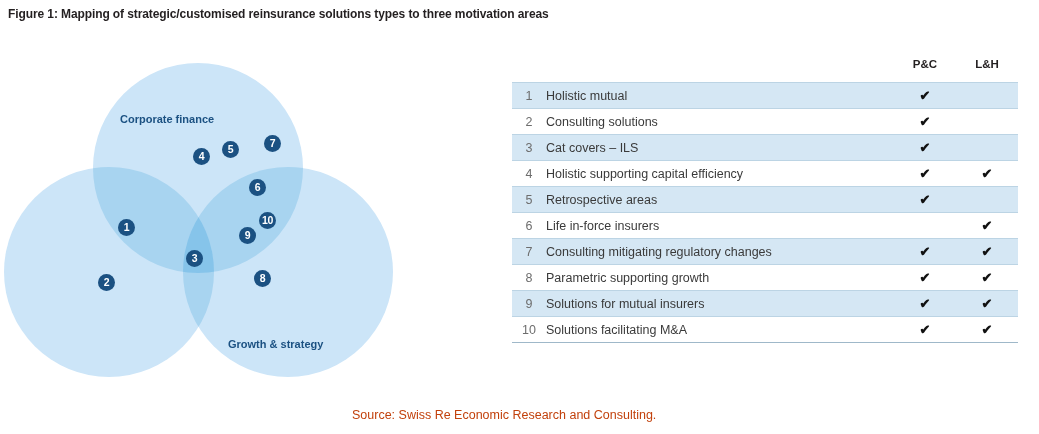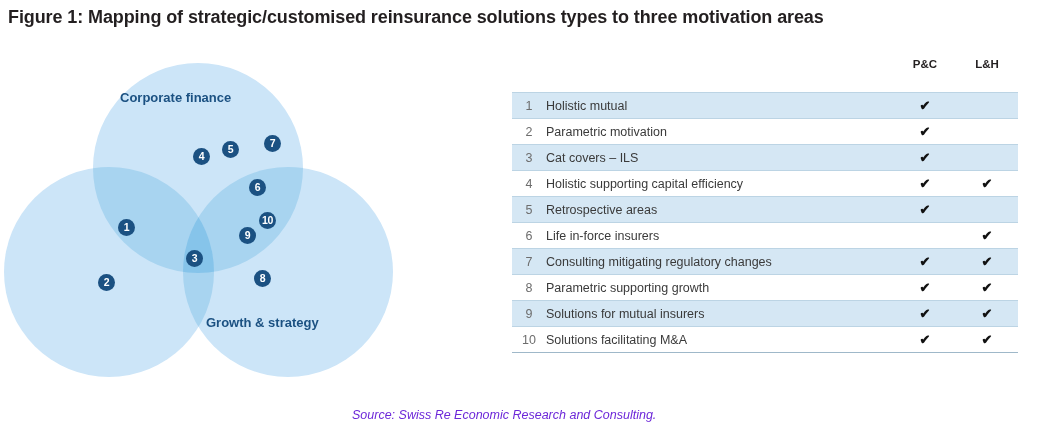--- a/index.html
+++ b/index.html
@@ -15,21 +15,21 @@
     color: #2b2b2b;
     position: relative;
     overflow: hidden;
   }
 
   
   #figure-title {
     position: absolute;
     left: 8px;
     top: 7px;
-    font-size: 18px;
+    font-size: 12px;
     font-weight: bold;
     color: #231f20;
     letter-spacing: -0.1px;
     white-space: nowrap;
   }
 
   
   #venn {
     position: absolute;
     left: 0px;
@@ -38,35 +38,36 @@
     height: 330px;
   }
   #venn svg {
     display: block;
     width: 420px;
     height: 330px;
   }
   .venn-label {
     position: absolute;
     color: #1b5182;
-    font-size: 13px;
+    font-size: 11px;
     font-weight: bold;
     line-height: 19px;
     white-space: nowrap;
+    margin-top: 22px;
   }
   #venn-label-corporate-finance {
     left: 120px;
     top: 33px;
   }
   #venn-label-protection {
     left: 52px;
     top: 258px;
   }
   #venn-label-growth {
-    left: 206px;
+    left: 228px;
     top: 258px;
   }
 
   
   .venn-number {
     position: absolute;
     width: 17px;
     height: 17px;
     border-radius: 50%;
     background: #1b5182;
@@ -85,21 +86,21 @@
     top: 58px;
     width: 506px;
     border-collapse: collapse;
     font-size: 12.5px;
     color: #3a3a3a;
   }
   #solutions-table th {
     font-size: 11.5px;
     font-weight: bold;
     color: #231f20;
-    padding: 0 0 22px 0;
+    padding: 0 0 12px 0;
     text-align: center;
     border: none;
   }
   #solutions-table th.col-num,
   #solutions-table th.col-label {
     text-align: left;
   }
   #solutions-table td {
     padding: 5px 0 5px 0;
     border-top: 1px solid #bcd4e4;
@@ -134,23 +135,22 @@
   #solutions-table tr:last-child td {
     border-bottom: 1px solid #9fb8c9;
   }
 
   
   #source-note {
     position: absolute;
     left: 352px;
     top: 408px;
     font-size: 12.5px;
-    color: #6d28d9;
+    color: #c2410c;
     white-space: nowrap;
-    font-style: italic;
   }
 </style>
 </head>
 <body>
 
 <div id="figure-title">Figure 1: Mapping of strategic/customised reinsurance solutions types to three motivation areas</div>
 
 <div id="venn">
 
   <svg viewBox="0 0 420 330">
@@ -215,21 +215,21 @@
   </thead>
   <tbody>
     <tr class="row-shaded">
       <td class="col-num">1</td>
       <td class="col-label">Holistic mutual</td>
       <td class="col-check">✔</td>
       <td class="col-check"></td>
     </tr>
     <tr class="row-plain">
       <td class="col-num">2</td>
-      <td class="col-label">Parametric motivation</td>
+      <td class="col-label">Consulting solutions</td>
       <td class="col-check">✔</td>
       <td class="col-check"></td>
     </tr>
     <tr class="row-shaded">
       <td class="col-num">3</td>
       <td class="col-label">Cat covers – ILS</td>
       <td class="col-check">✔</td>
       <td class="col-check"></td>
     </tr>
     <tr class="row-plain">

